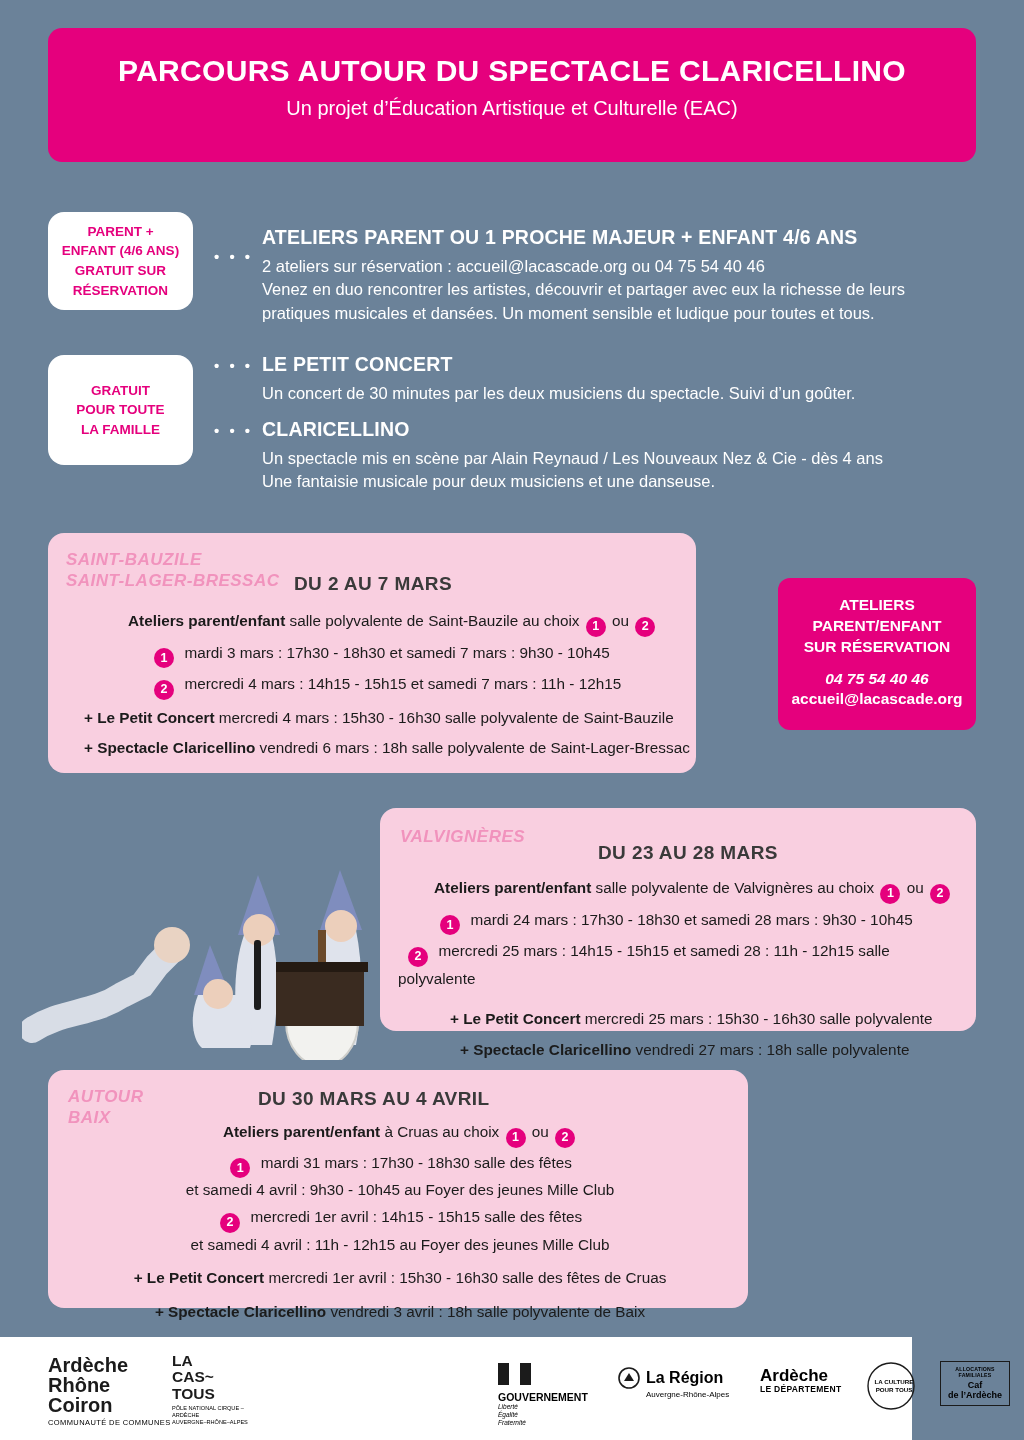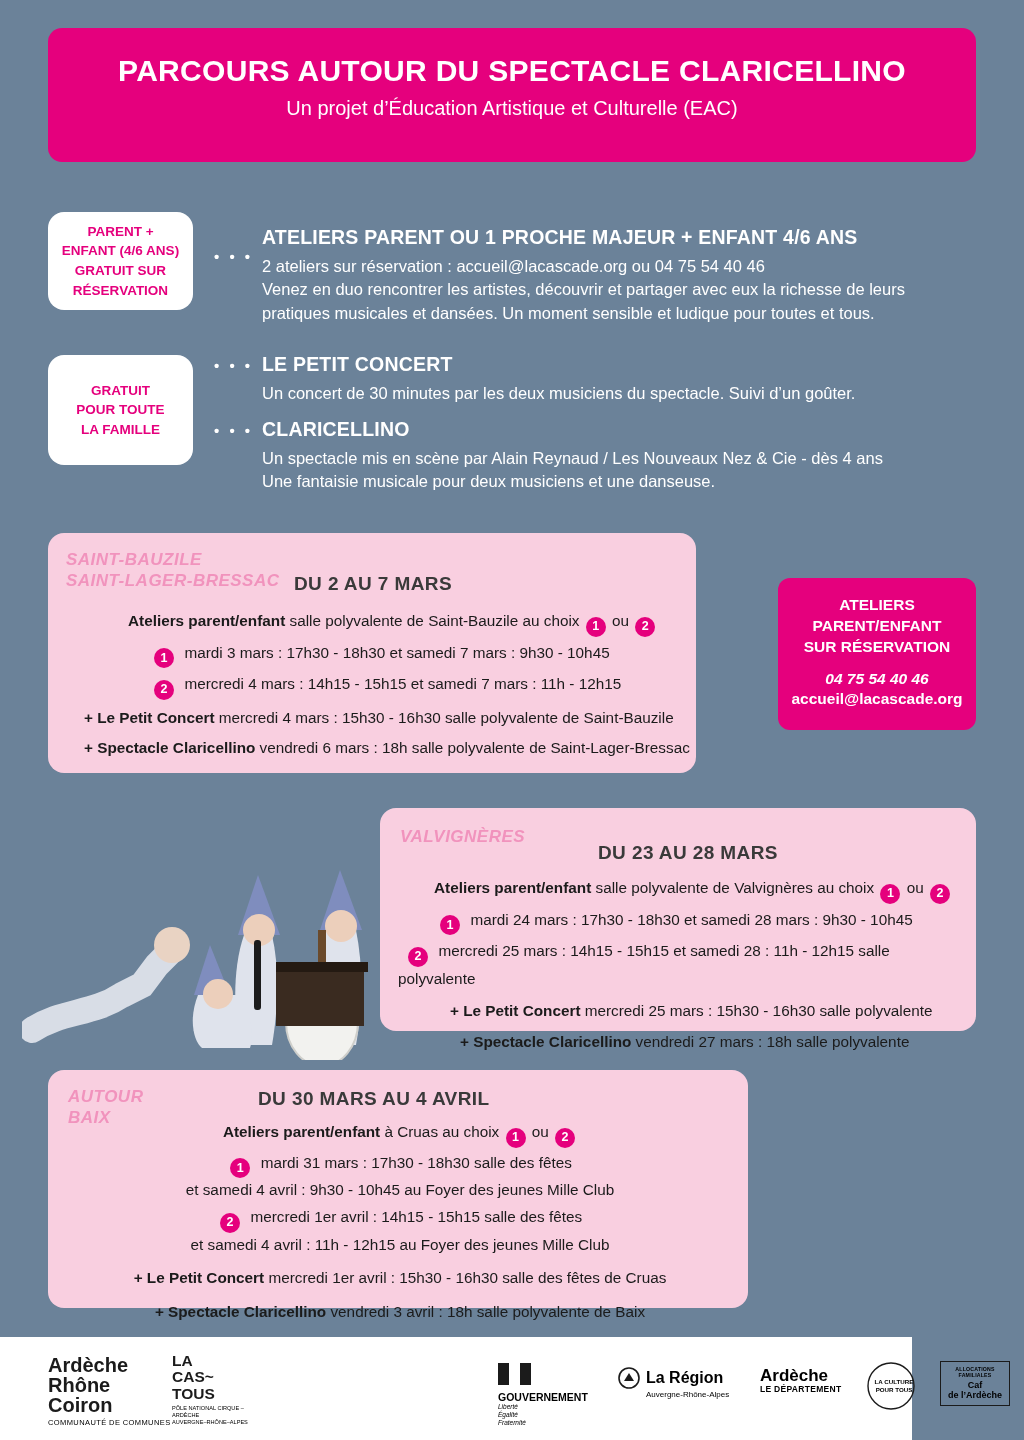--- a/index.html
+++ b/index.html
@@ -272,21 +272,21 @@
     <div style="position:absolute;left:18px;top:68px;width:566px;">
       <div class="row">
         <span style="margin-left:36px"><b>Ateliers parent/enfant</b><span> salle polyvalente de Valvignères au choix </span><span class="num">1</span><span> ou </span><span class="num">2</span></span>
       </div>
       <div class="row" style="margin-top:4px">
         <span style="margin-left:40px"><span class="num">1</span>&nbsp;&nbsp;<span>mardi 24 mars : 17h30 - 18h30 et samedi 28 mars : 9h30 - 10h45</span></span>
       </div>
       <div class="row" style="margin-top:4px">
         <span style="margin-left:8px"><span class="num">2</span>&nbsp;&nbsp;<span>mercredi 25 mars : 14h15 - 15h15 et samedi 28 : 11h - 12h15 salle polyvalente</span></span>
       </div>
-      <div class="row" style="margin-top:8px;padding-left:52px">
+      <div class="row" style="margin-top:16px;padding-left:52px">
         <b>+ Le Petit Concert</b><span> mercredi 25 mars : 15h30 - 16h30 salle polyvalente</span>
       </div>
       <div class="row" style="margin-top:8px;padding-left:62px">
         <b>+ Spectacle Claricellino</b><span> vendredi 27 mars : 18h salle polyvalente</span>
       </div>
     </div>
   </div>
 
   <div class="panel" id="panel-3">
     <div class="city" style="position:absolute;left:20px;top:16px;">

